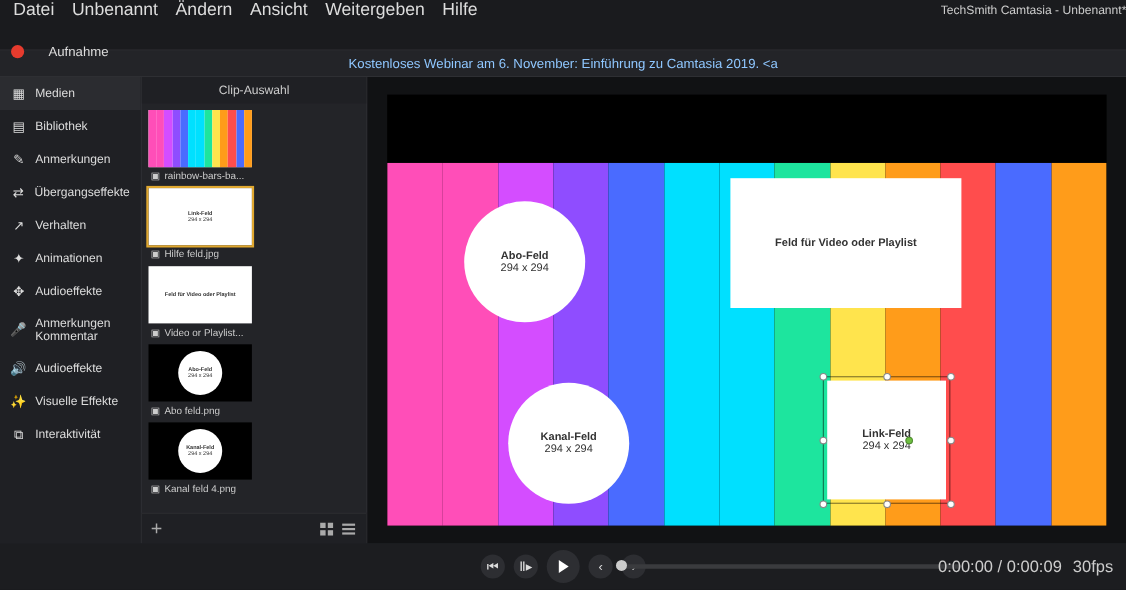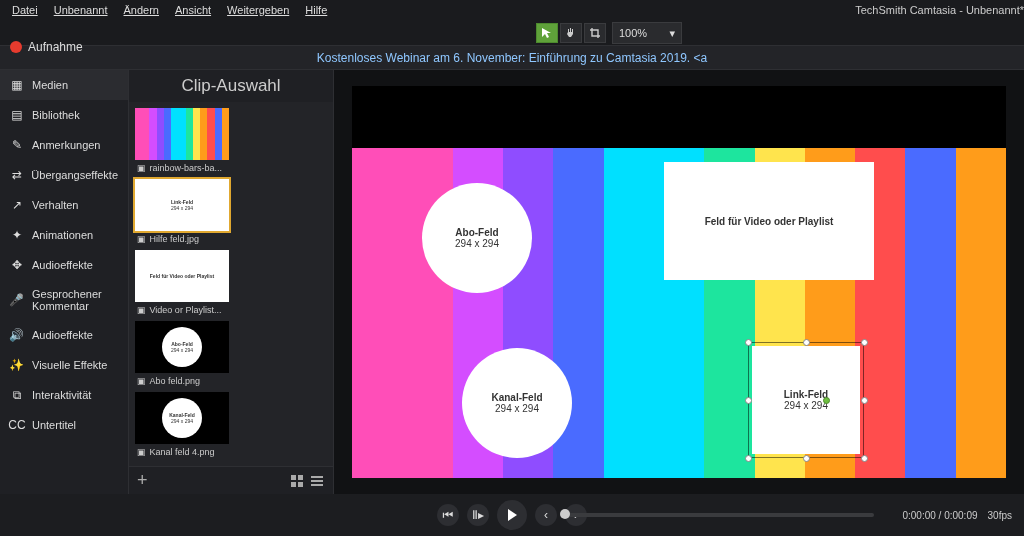--- a/index.html
+++ b/index.html
@@ -6,33 +6,33 @@
   body {
     width: 1024px; height: 536px;
     background: #232428; color: #ddd;
     font-family: "Segoe UI", Arial, sans-serif;
     font-size: 12px; overflow: hidden;
   }
   .menubar {
     height: 20px; display: flex; align-items: center;
     background: #1a1b1e; padding: 0 4px;
   }
-  .menubar .item { padding: 2px 8px; cursor: pointer; font-size: 11px; text-decoration: underline; }
+  .menubar .item { padding: 2px 8px; cursor: pointer; font-size: 16px; }
   .titlebar {
     position: absolute; top: 0; left: 0; right: 0; height: 20px;
     text-align: right; pointer-events: none; line-height: 20px;
     font-size: 11px; color: #ccc;
   }
   .toprow {
     height: 26px; display: flex; align-items: center;
     background: #1a1b1e; border-bottom: 1px solid #2e2f33;
     position: relative;
   }
   .record-btn {
-    display: flex; align-items: center; gap: 6px; padding: 0 10px; cursor: pointer; margin-top: 28px;
+    display: flex; align-items: center; gap: 22px; padding: 0 10px; cursor: pointer; margin-top: 28px;
   }
   .record-dot { width: 12px; height: 12px; border-radius: 50%; background: #e63b2e; }
   .tool-cluster {
     position: absolute; left: 536px; top: 2px; display: flex; gap: 2px; align-items: center;
   }
   .tool-btn {
     width: 22px; height: 20px; display: flex; align-items: center; justify-content: center;
     background: #2a2b2e; border: 1px solid #3a3b3e; cursor: pointer;
   }
   .tool-btn.active { background: #5fa23a; border-color: #4d8a2e; }
@@ -56,21 +56,21 @@
     display: flex; align-items: center; gap: 8px; padding: 8px 10px;
     cursor: pointer; font-size: 11px; color: #ddd;
   }
   .side-item.active { background: #2b2c30; }
   .side-icon { width: 14px; display: inline-flex; justify-content: center; font-size: 12px; }
   .bin-panel {
     width: 206px; background: #232428; position: relative;
     border-left: 1px solid #2e2f33; border-right: 1px solid #2e2f33;
   }
   .bin-header {
-    text-align: center; padding: 6px 0; font-size: 17px; color: #ccc;
+    text-align: center; padding: 6px 0; font-size: 11px; color: #ccc;
     background: #1f2024;
   }
   .bin-grid {
     display: flex; flex-wrap: wrap; gap: 6px; padding: 6px;
   }
   .thumb {
     width: 94px; cursor: pointer;
   }
   .thumb.selected .thumb-img { outline: 2px solid #e0a830; }
   .thumb-img {
@@ -145,21 +145,21 @@
     position: absolute; left: 560px; right: 150px; top: 50%;
     height: 4px; background: #3a3b3e; transform: translateY(-50%);
     border-radius: 2px;
   }
   .scrub-head {
     position: absolute; left: 0; top: -4px; width: 10px; height: 10px;
     background: #ccc; border-radius: 50%;
   }
   .play-right {
     position: absolute; right: 12px; display: flex; align-items: center; gap: 10px;
-    font-size: 10px; color: #ccc;
+    font-size: 15px; color: #ccc;
   }
   .rainbow-thumb { display: flex; width: 100%; height: 100%; }
   .rainbow-thumb div { flex: 1; }
   .ov-title { font-size: 10px; font-weight: bold; }
   .ov-dim { font-size: 10px; }
 </style>
 </head>
 <body>
 
 <div class="menubar">
@@ -170,41 +170,20 @@
   <div class="item">Weitergeben</div>
   <div class="item">Hilfe</div>
 </div>
 <div class="titlebar">TechSmith Camtasia - Unbenannt*</div>
 
 <div class="toprow">
   <div class="record-btn">
     <span class="record-dot"></span>
     <span>Aufnahme</span>
   </div>
-  <div class="tool-cluster">
-    <div class="tool-btn active">
-      <svg width="12" height="12" viewBox="0 0 12 12">
-          <path d="M1 1 L1 10 L4 7 L6 11 L8 10 L6 6 L10 6 Z" fill="#fff"></path>
-        </svg>
-    </div>
-    <div class="tool-btn">
-      <svg width="12" height="12" viewBox="0 0 12 12">
-          <path d="M3 5 V2 h1 V5 h1 V1 h1 V5 h1 V2 h1 V7 l-2 3 H4 L2 7 Z" fill="#ccc"></path>
-        </svg>
-    </div>
-    <div class="tool-btn">
-      <svg width="12" height="12" viewBox="0 0 12 12">
-          <path d="M3 1 V9 H11 M1 3 H9 V11" stroke="#ccc" fill="none" stroke-width="1.4"></path>
-        </svg>
-    </div>
-    <div class="zoom-select">
-      <span>100%</span>
-      <span>▾</span>
-    </div>
-  </div>
 </div>
 
 <div class="banner">Kostenloses Webinar am 6. November: Einführung zu Camtasia 2019. &lt;a</div>
 
 <div class="main">
   <div class="sidebar" id="sidebar">
       <div class="side-item active">
         <span class="side-icon">▦</span>
         <span>Medien</span>
       </div>
@@ -227,37 +206,33 @@
       <div class="side-item">
         <span class="side-icon">✦</span>
         <span>Animationen</span>
       </div>
       <div class="side-item">
         <span class="side-icon">✥</span>
         <span>Audioeffekte</span>
       </div>
       <div class="side-item">
         <span class="side-icon">🎤</span>
-        <span>Gesprochener Kommentar</span>
+        <span>Anmerkungen Kommentar</span>
       </div>
       <div class="side-item">
         <span class="side-icon">🔊</span>
         <span>Audioeffekte</span>
       </div>
       <div class="side-item">
         <span class="side-icon">✨</span>
         <span>Visuelle Effekte</span>
       </div>
       <div class="side-item">
         <span class="side-icon">⧉</span>
         <span>Interaktivität</span>
-      </div>
-      <div class="side-item">
-        <span class="side-icon">CC</span>
-        <span>Untertitel</span>
       </div>
     </div>
 
   <div class="bin-panel">
     <div class="bin-header">Clip-Auswahl</div>
     <div class="bin-grid" id="bin-grid">
         <div class="thumb">
           <div class="thumb-img">
             <div class="rainbow-thumb">
               <div style="background: rgb(255, 78, 184);"></div>

